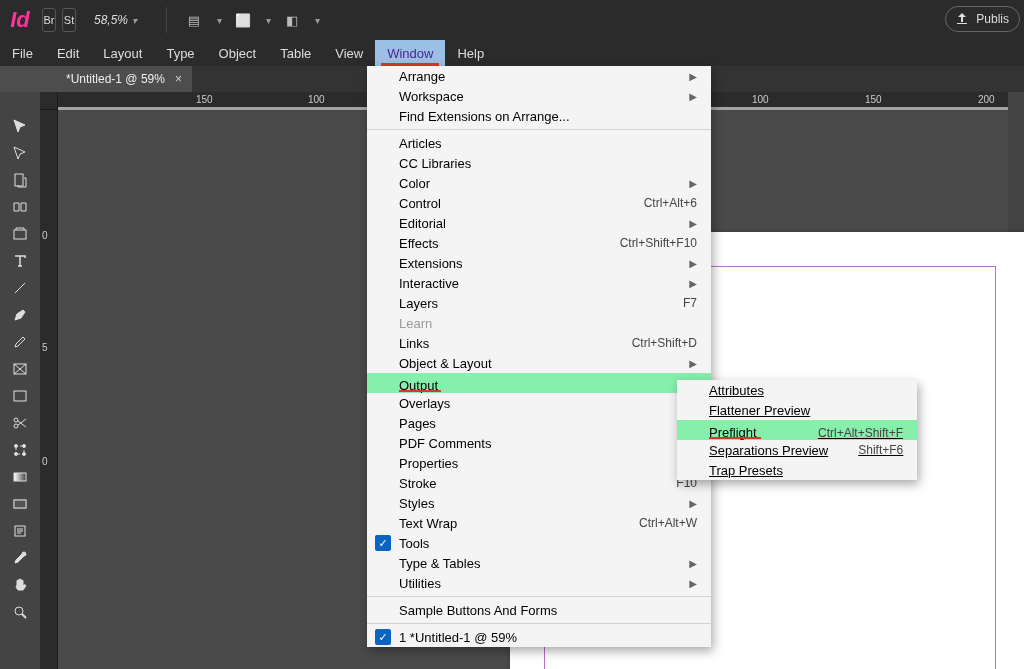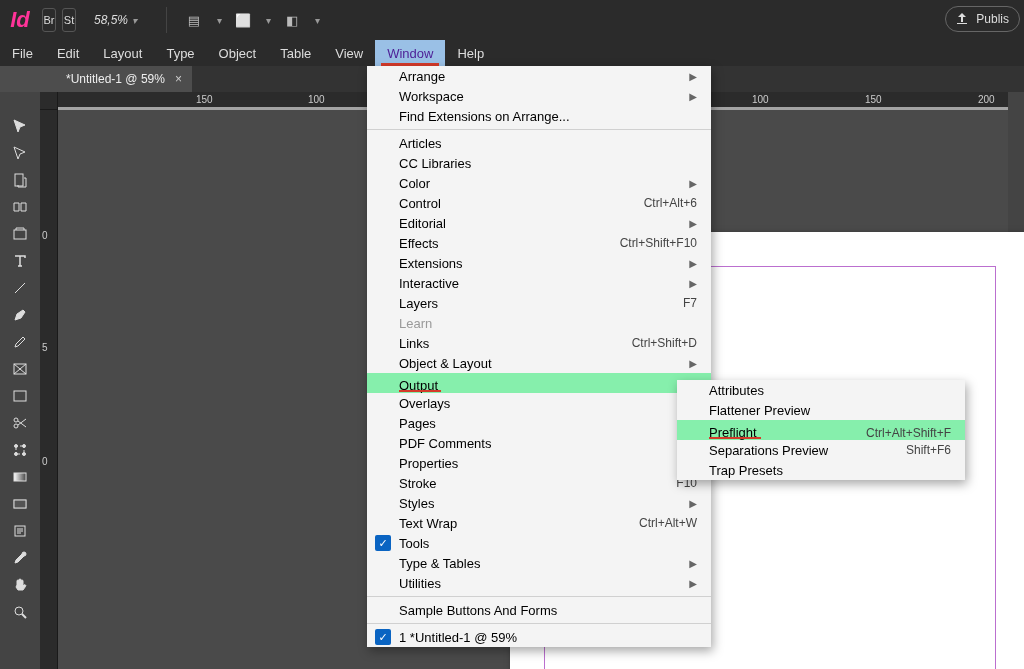--- a/index.html
+++ b/index.html
@@ -57,21 +57,21 @@
 .dropdown .row.highlight { background: #86efac; align-items: flex-end; }
 .dropdown .row .label { flex: 1; }
 .dropdown .row .arrow { color: #666; font-size: 10px; margin-left: 30px; }
 .dropdown .row .shortcut { color: #444; font-size: 12px; margin-left: 30px; }
 .dropdown .row.disabled .label { color: #9a9a9a; }
 .dropdown .sep { height: 1px; background: #d0d0d0; margin: 3px 0; }
 .dropdown .check { position: absolute; left: 8px; top: 2px; width: 16px; height: 16px; background: #0a64c2; color: #fff; font-size: 11px; display:flex; align-items:center; justify-content:center; border-radius:2px;}
 .dropdown .underline-mark { position:absolute; bottom:1px; left:32px; width:42px; height:2px; background:#d43a2a; }
 
 .menu-window { left: 367px; top: 66px; width: 344px; }
-.menu-output { left: 677px; top: 380px; width: 288px; }
+.menu-output { left: 677px; top: 380px; width: 240px; text-decoration: underline; }
 .menu-output .row .underline-mark { left:32px; width:52px; }
 
 .svg-icon { width:16px; height:16px; }
 </style>
 </head>
 <body>
 
 <div class="topbar">
   <div class="id-logo">Id</div>
   <div class="box-btn">Br</div>

